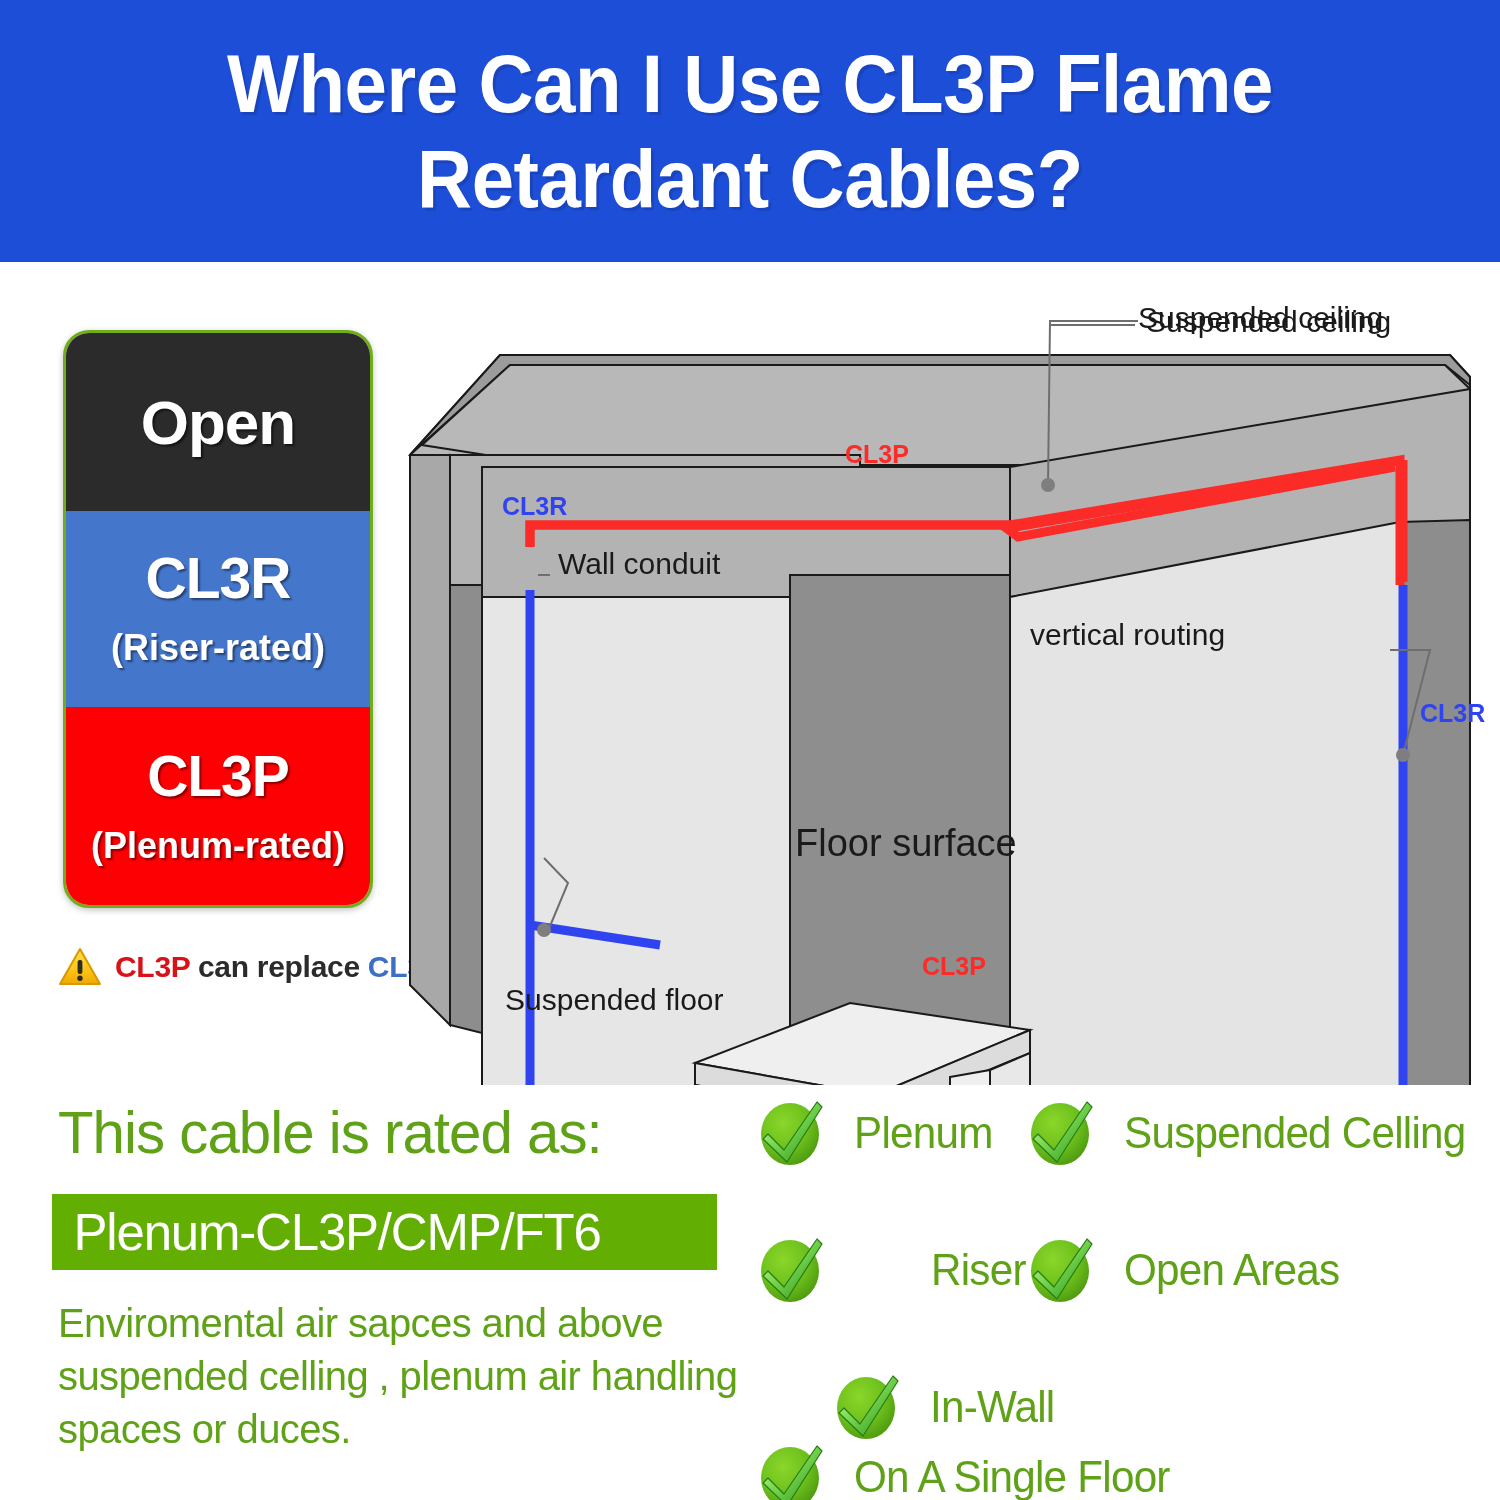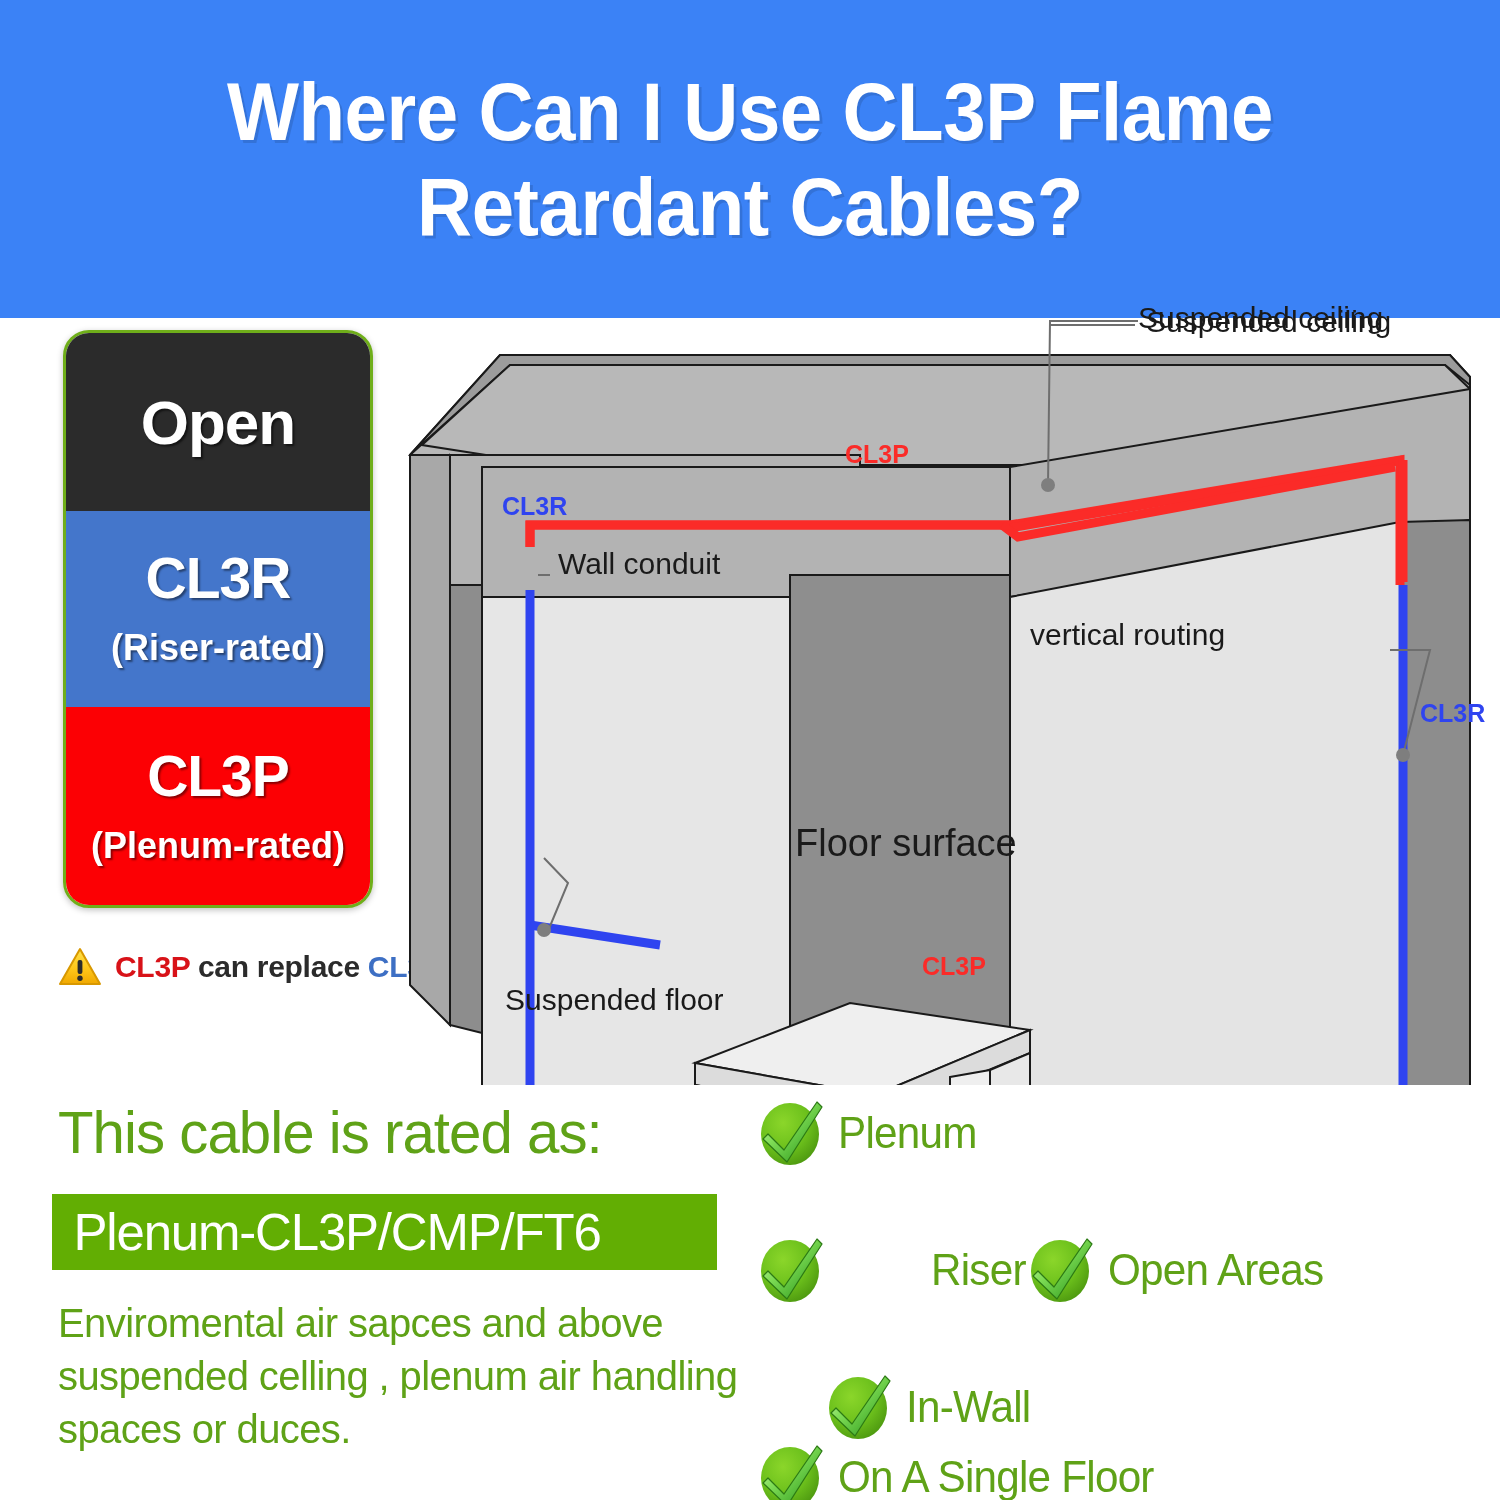--- a/index.html
+++ b/index.html
@@ -1,20 +1,20 @@
 <!DOCTYPE html>
 <html><head>
 <meta charset="utf-8">
 <style>
   html,body{margin:0;padding:0;background:#fff;}
   body{width:1500px;height:1500px;position:relative;overflow:hidden;
        font-family:"Liberation Sans","DejaVu Sans",sans-serif;}
 
   
-  #header{position:absolute;left:0;top:0;width:1500px;height:318px;background:#3b82f6;
+  #header{position:absolute;left:0;top:0;width:1500px;height:262px;background:#1d4ed8;
           display:flex;align-items:center;justify-content:center;}
   #header-title{width:1340px;text-align:center;color:#FFFFFF;font-weight:bold;
           font-size:82px;line-height:1.16;letter-spacing:-0.5px;
           font-family:"Liberation Sans","DejaVu Sans",sans-serif;
           transform:scaleX(0.93);transform-origin:center center;
           text-shadow:3px 3px 0 rgba(0,0,0,0.12);}
 
   
   #grade-card{position:absolute;left:63px;top:330px;width:310px;height:578px;
           border-radius:26px;overflow:hidden;border:3px solid #6FAE1A;box-sizing:border-box;
@@ -49,21 +49,21 @@
   #rated-chip{position:absolute;left:52px;top:1194px;width:665px;height:76px;background:#62AE03;
           display:flex;align-items:center;}
   #rated-chip-text{color:#fff;font-size:52px;padding-left:22px;letter-spacing:-1.2px;
           white-space:nowrap;transform:scaleX(0.98);transform-origin:left center;}
   #rated-desc{position:absolute;left:58px;top:1297px;width:680px;font-size:40px;
           color:#5FA217;line-height:1.32;letter-spacing:-0.6px;}
 
   
   #check-grid{position:absolute;left:760px;top:1098px;width:730px;height:370px;}
   .check-row{position:absolute;display:flex;align-items:center;}
-  .check-item{display:flex;align-items:center;gap:14px;}
+  .check-item{display:flex;align-items:center;gap:30px;}
   .check-label{font-size:44px;color:#5FA217;letter-spacing:-0.8px;white-space:nowrap;
           transform:scaleX(0.96);transform-origin:left center;}
   .tick{width:64px;height:70px;flex:none;}
 </style>
 </head>
 <body>
 
 <div id="header">
   <div id="header-title">Where Can I Use CL3P Flame Retardant Cables?</div>
 </div>
@@ -245,20 +245,27 @@
             <stop offset="0%" stop-color="#D8F7C0"></stop>
               <stop offset="40%" stop-color="#7FDD56"></stop>
             <stop offset="100%" stop-color="#1F8E12"></stop>
           </linearGradient>
         </defs>
         <ellipse cx="30" cy="36" rx="29" ry="31" fill="url(#cg1)"></ellipse>
         <path d="M8 36 L24 52 L57 4 L62 9 L27 64 L3 41 Z" fill="url(#tk1)" stroke="#2C7A14" stroke-width="1.2" stroke-linejoin="round"></path>
       </svg>
       <div class="check-label">Plenum</div>
     </div>
+    <div class="check-item" style="margin-left:0px;">
+      <svg class="tick" viewBox="0 0 64 70">
+        <ellipse cx="30" cy="36" rx="29" ry="31" fill="url(#cg1)"></ellipse>
+        <path d="M8 36 L24 52 L57 4 L62 9 L27 64 L3 41 Z" fill="url(#tk1)" stroke="#2C7A14" stroke-width="1.2" stroke-linejoin="round"></path>
+      </svg>
+      <div class="check-label">Suspended Celling</div>
+    </div>
   </div>
 
   <div class="check-row" style="left:0px;top:137px;">
     <div class="check-item" style="width:270px;justify-content:space-between;">
       <svg class="tick" viewBox="0 0 64 70">
         <ellipse cx="30" cy="36" rx="29" ry="31" fill="url(#cg1)"></ellipse>
         <path d="M8 36 L24 52 L57 4 L62 9 L27 64 L3 41 Z" fill="url(#tk1)" stroke="#2C7A14" stroke-width="1.2" stroke-linejoin="round"></path>
       </svg>
       <div class="check-label">Riser</div>
     </div>

